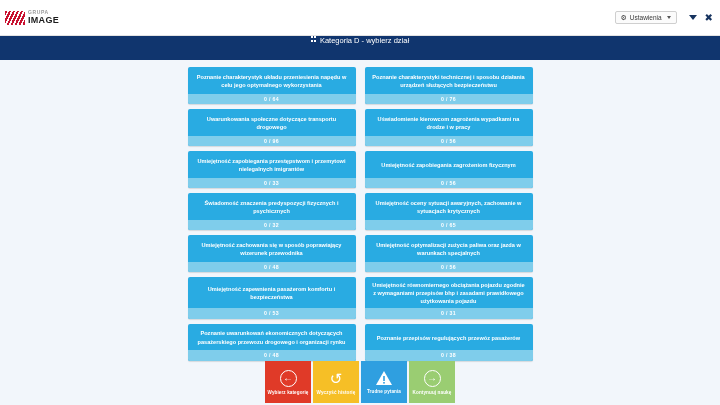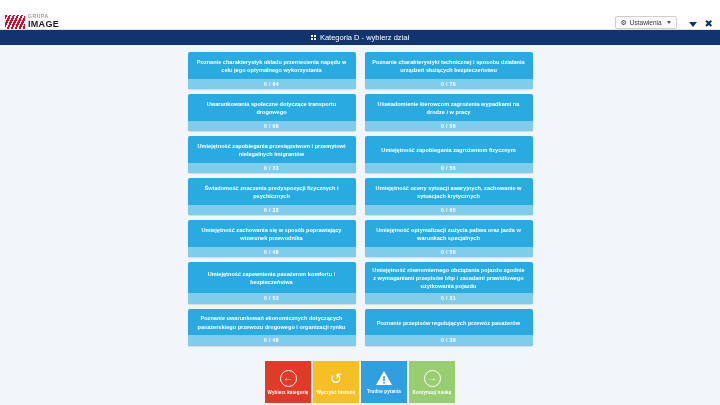--- a/index.html
+++ b/index.html
@@ -18,25 +18,25 @@
     position: relative;
     width: 720px;
     height: 405px;
     background: #f2f6fb;
     display: flex;
     flex-direction: column;
   }
 
   
   .titlebar {
-    height: 30px;
+    height: 36px;
     background: #ffffff;
     border-bottom: 1px solid #e3e3e3;
     display: flex;
-    align-items: flex-end;
+    align-items: center;
     padding: 0 4px 0 3px;
     box-sizing: border-box;
     flex: 0 0 auto;
   }
   .logo {
     display: flex;
     align-items: center;
     gap: 3px;
     padding-left: 2px;
   }
@@ -111,25 +111,24 @@
   }
   .win-min {
     width: 0; height: 0;
     border-left: 4px solid transparent;
     border-right: 4px solid transparent;
     border-top: 5px solid #16335f;
   }
 
   
   .catbar {
-    height: 15px;
+    height: 24px;
     background: #10356e;
     color: #ffffff;
     display: flex;
-    align-items: center;
     justify-content: center;
     font-size: 7.5px;
     gap: 3px;
     flex: 0 0 auto;
   }
   .catbar .grid-icon {
     display: inline-block;
     width: 6px;
     height: 6px;
     background:

